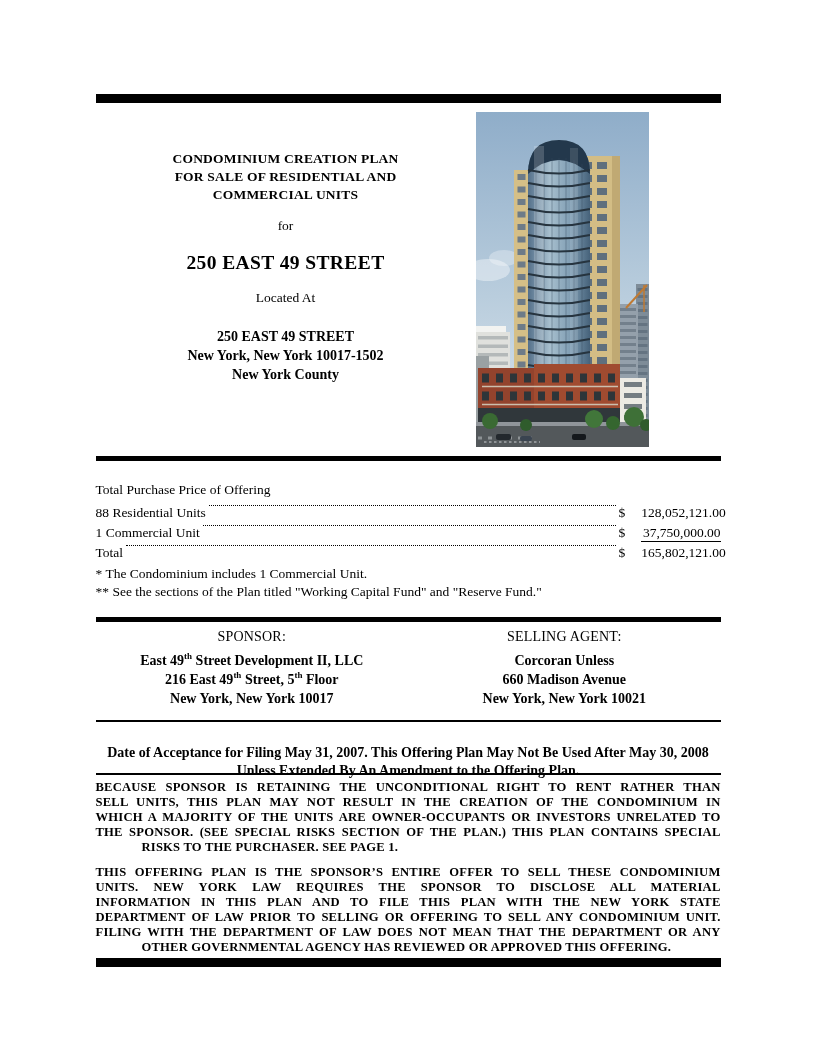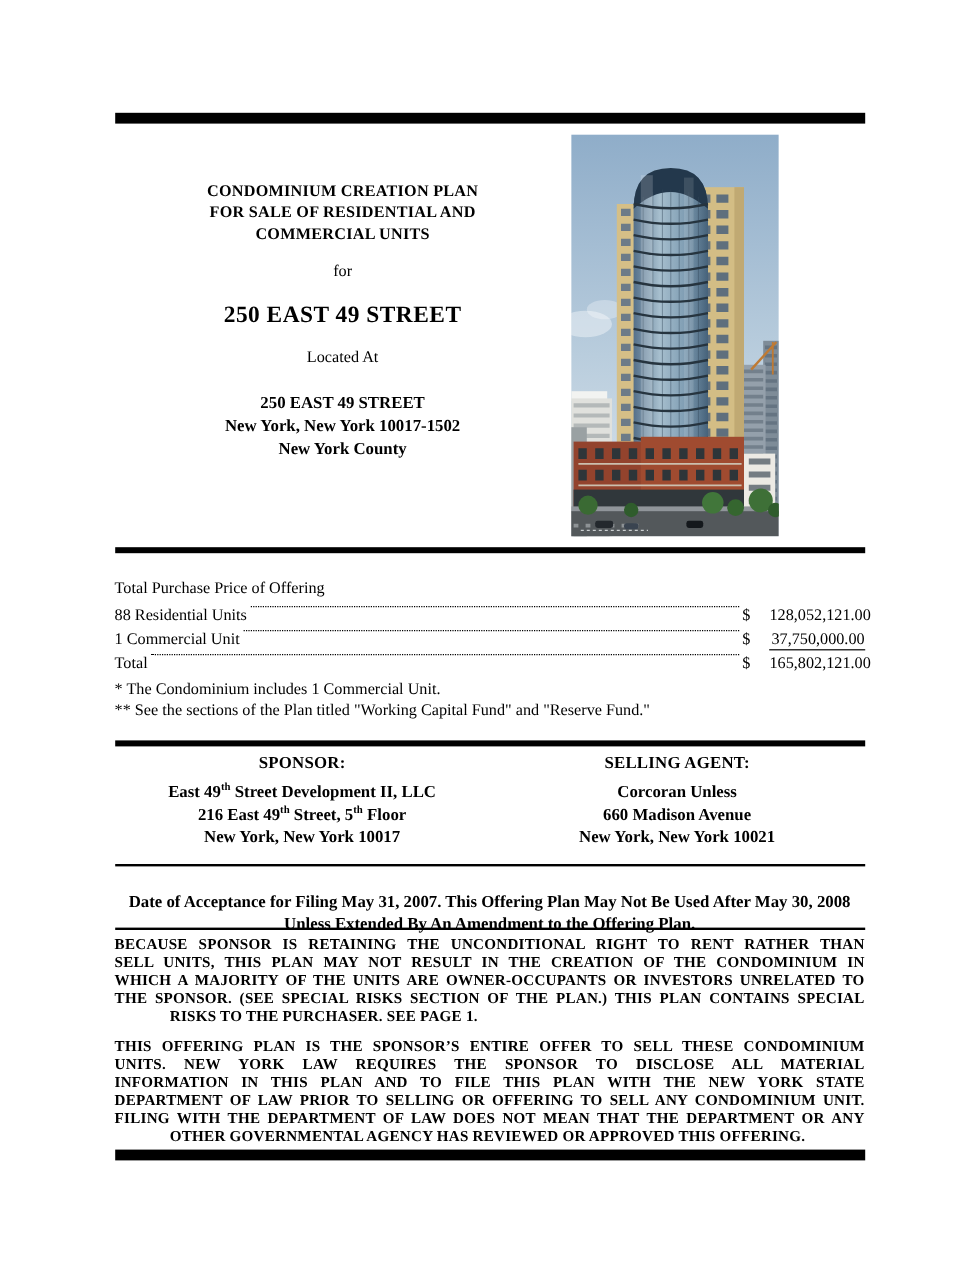--- a/index.html
+++ b/index.html
@@ -38,21 +38,21 @@
   .dots { flex: 1; border-bottom: 1.8px dotted #000; margin: 0 3px 4px 3px; }
   .amount { width: 102px; display: flex; align-items: baseline; }
   .amount .val { flex: 1; text-align: right; margin-left: 16px; }
   .amount .val.underlined { border-bottom: 1.6px solid #000; }
   .wcf { margin-top: 6px; font-size: 13.5px; line-height: 18px; }
   .footnote { font-size: 13.5px; line-height: 18px; }
 
   
   .parties { height: 98px; padding-top: 7px; display: grid; grid-template-columns: 1fr 1fr; }
   .party { text-align: center; }
-  .party-heading { font-weight: bold; font-size: 14px; line-height: 16px; letter-spacing: .2px; }
+  .party-heading { font-weight: normal; font-size: 14px; line-height: 16px; letter-spacing: .2px; }
   .party-lines { margin-top: 6px; font-weight: bold; font-size: 14px; line-height: 19px; }
   .party-lines sup { font-size: 9px; line-height: 0; }
 
   
   .filing-notice {
     height: 51px; padding-top: 22px;
     text-align: center; font-weight: bold; font-size: 14px; line-height: 18px;
   }
 
   

